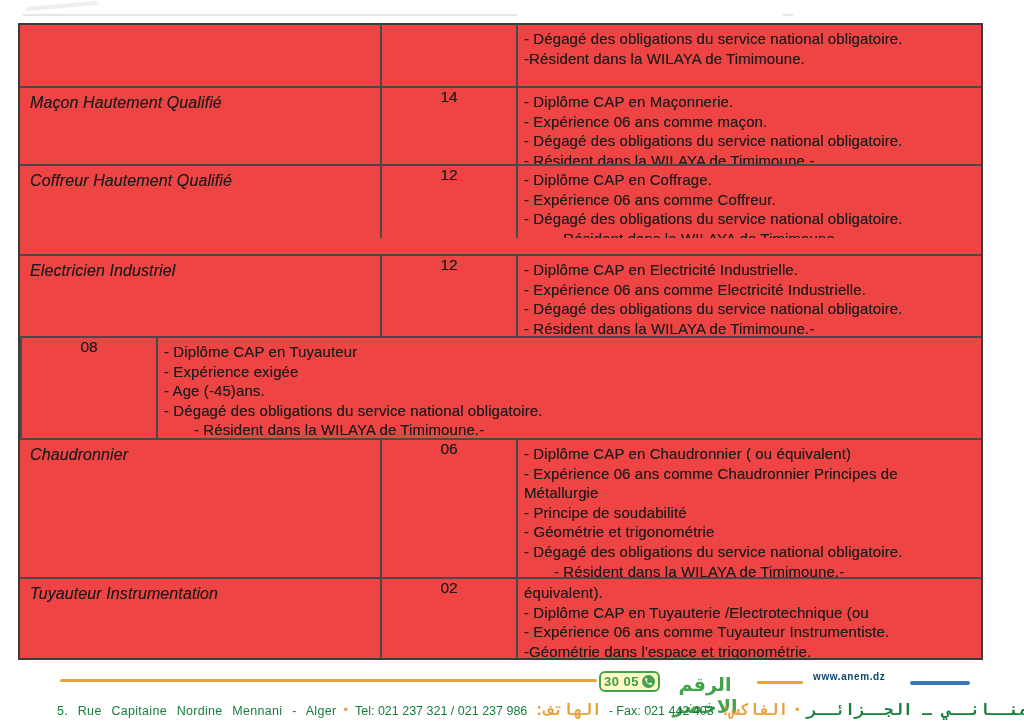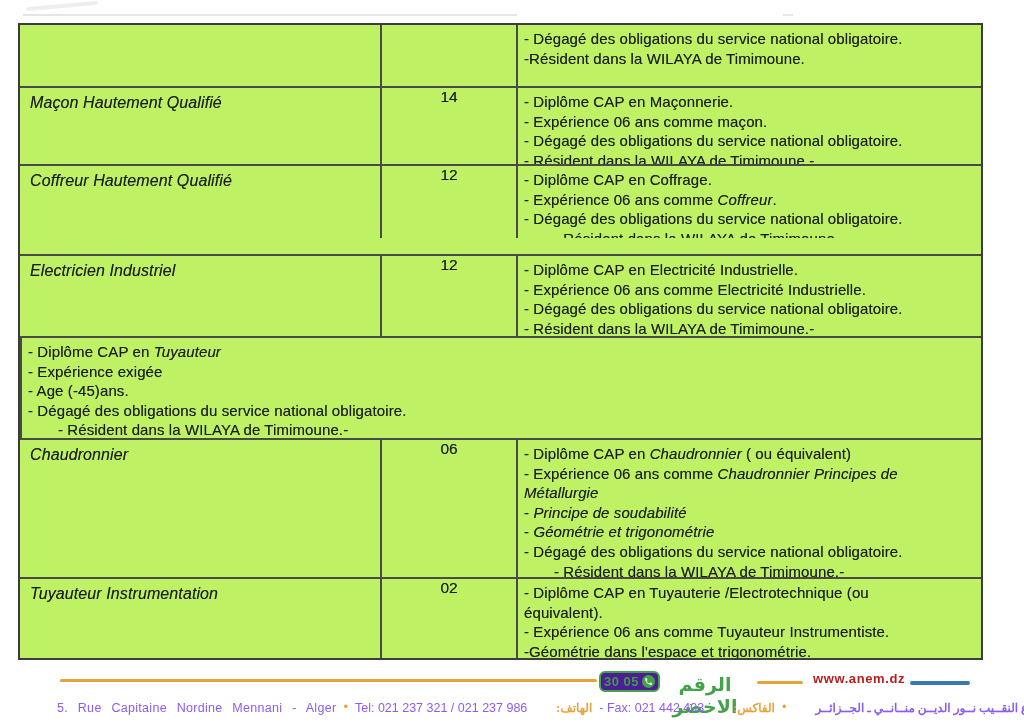--- a/index.html
+++ b/index.html
@@ -10,77 +10,77 @@
   
   .artifact{position:absolute;background:#cfcfcf;}
   #artifact-1{left:23px;top:14px;width:494px;height:2px;opacity:.55;}
   #artifact-2{left:783px;top:14px;width:10px;height:2px;opacity:.5;}
   #artifact-3{left:26px;top:4px;width:72px;height:4px;opacity:.35;transform:rotate(-5deg);border-radius:2px;}
 
   
   #table{
     position:absolute;left:18px;top:23px;width:965px;height:637px;
     border:2px solid #3c3c3c;box-sizing:border-box;
-    display:flex;flex-direction:column;background:#bef264;
+    display:flex;flex-direction:column;background:#ef4444;
   }
   .t-row{display:flex;box-sizing:border-box;overflow:hidden;}
   .t-row + .t-row{border-top:2px solid #4a4a4a;}
   .t-row:nth-child(1){height:61px;}
   .t-row:nth-child(2){height:78px;}
   .t-row:nth-child(3){height:74px;justify-content:flex-end;}
   .t-row:nth-child(4){height:82px;margin-top:16px;}
   .t-row:nth-child(5){height:102px;}
   .t-row:nth-child(6){height:139px;}
   .t-row:nth-child(7){flex:1;}
   .c1,.c2,.c3{box-sizing:border-box;}
   .c1{width:360px;padding:6px 8px 0 10px;}
   .c2{width:136px;border-left:2px solid #4a4a4a;text-align:center;}
   .c3{flex:1;border-left:2px solid #4a4a4a;padding:4px 4px 0 6px;}
   .job-title{font-style:italic;font-size:16px;letter-spacing:.1px;}
   .count{font-size:15.5px;}
   .line{font-size:15px;line-height:19.6px;white-space:nowrap;letter-spacing:.1px;}
   .line.ind{padding-left:30px;}
-  .it{font-style:italic;}
+  .it{}
   #table, .line, .job-title, .count{text-shadow:0 0 .5px rgba(25,25,25,.55);}
 
   
   .hline{position:absolute;border-radius:2px;}
   #orange-line-main{left:60px;top:679px;width:537px;height:3px;background:#E8A23C;}
   #orange-line-mid{left:757px;top:681px;width:46px;height:3px;background:#E8A23C;}
   #blue-line{left:910px;top:681px;width:60px;height:4px;background:#3A78B5;}
 
   #green-badge{
     position:absolute;left:599px;top:671px;height:21px;min-width:58px;
-    border:2px solid #44A24A;border-radius:6px;background:#4c1d95;box-sizing:border-box;
+    border:2px solid #44A24A;border-radius:6px;background:#fef9c3;box-sizing:border-box;
     display:flex;align-items:center;justify-content:center;gap:3px;padding:0 3px;
   }
   #green-number{color:#3d9c45;font-weight:bold;font-size:13px;letter-spacing:.5px;}
   #phone-circle{
     width:13px;height:13px;border-radius:50%;background:#44A24A;
     display:flex;align-items:center;justify-content:center;flex:0 0 auto;
   }
   #phone-circle svg{width:9px;height:9px;display:block;}
   #green-label{
     position:absolute;left:662px;top:673px;width:86px;text-align:center;
     color:#44A24A;font-weight:bold;font-size:19px;
     font-family:"DejaVu Sans",sans-serif;direction:rtl;
   }
   #website{
-    position:absolute;left:813px;top:671px;color:#b91c1c;font-size:13px;
+    position:absolute;left:813px;top:671px;color:#0c4a6e;font-size:10px;
     letter-spacing:.6px;font-weight:bold;
   }
 
   #address{
     position:absolute;left:57px;top:700px;width:915px;
     display:flex;align-items:baseline;gap:7px;
     font-size:12.5px;color:#8F8F8F;white-space:nowrap;
   }
-  .sg-gray{color:#8b5cf6;text-align:right;}
+  .sg-gray{color:#15803d;text-align:right;}
   .sg-orange{color:#E8A23C;}
-  .sg-ar{font-family:Liberation Serif, serif;font-weight:bold;direction:rtl;unicode-bidi:isolate;font-size:12px;margin-left:22px;}
+  .sg-ar{font-family:Liberation Mono, monospace;font-weight:bold;direction:rtl;unicode-bidi:isolate;font-size:16px;}
   .sg-wide{word-spacing:6px;letter-spacing:.3px;}
   .sg-bullet{font-size:13px;position:relative;top:-1px;}
 </style>
 </head>
 <body>
 
 <div class="artifact" id="artifact-1"></div>
 <div class="artifact" id="artifact-2"></div>
 <div class="artifact" id="artifact-3"></div>
 
@@ -117,20 +117,21 @@
       <div class="c1 job-title">Electricien Industriel</div>
       <div class="c2 count">12</div>
       <div class="c3">
         <div class="line"><span>- Diplôme CAP en Electricité Industrielle.</span></div>
         <div class="line"><span>- Expérience 06 ans comme Electricité Industrielle.</span></div>
         <div class="line"><span>- Dégagé des obligations du service national obligatoire.</span></div>
         <div class="line"><span>- Résident dans la WILAYA de Timimoune.-</span></div>
       </div>
     </div>
     <div class="t-row">
+      <div class="c2 count">08</div>
       <div class="c3">
         <div class="line"><span>- Diplôme CAP en </span><span class="it">Tuyauteur</span></div>
         <div class="line"><span>- Expérience exigée</span></div>
         <div class="line"><span>- Age (-45)ans.</span></div>
         <div class="line"><span>- Dégagé des obligations du service national obligatoire.</span></div>
         <div class="line ind"><span>- Résident dans la WILAYA de Timimoune.-</span></div>
       </div>
     </div>
     <div class="t-row">
       <div class="c1 job-title">Chaudronnier</div>
@@ -142,22 +143,22 @@
         <div class="line"><span>- </span><span class="it">Principe de soudabilité</span></div>
         <div class="line"><span>- </span><span class="it">Géométrie et trigonométrie</span></div>
         <div class="line"><span>- Dégagé des obligations du service national obligatoire.</span></div>
         <div class="line ind"><span>- Résident dans la WILAYA de Timimoune.-</span></div>
       </div>
     </div>
     <div class="t-row">
       <div class="c1 job-title">Tuyauteur Instrumentation</div>
       <div class="c2 count">02</div>
       <div class="c3">
+        <div class="line"><span>équivalent).</span></div>
         <div class="line"><span>- Diplôme CAP en Tuyauterie /Electrotechnique (ou</span></div>
-        <div class="line"><span>équivalent).</span></div>
         <div class="line"><span>- Expérience 06 ans comme Tuyauteur Instrumentiste.</span></div>
         <div class="line"><span>-Géométrie dans l'espace et trigonométrie.</span></div>
         <div class="line"><span>-Lire et interpréter un plan isométrique.</span></div>
       </div>
     </div>
   </div>
 
 <div class="hline" id="orange-line-main"></div>
 <div id="green-badge">
   <span id="green-number">30 05</span>

